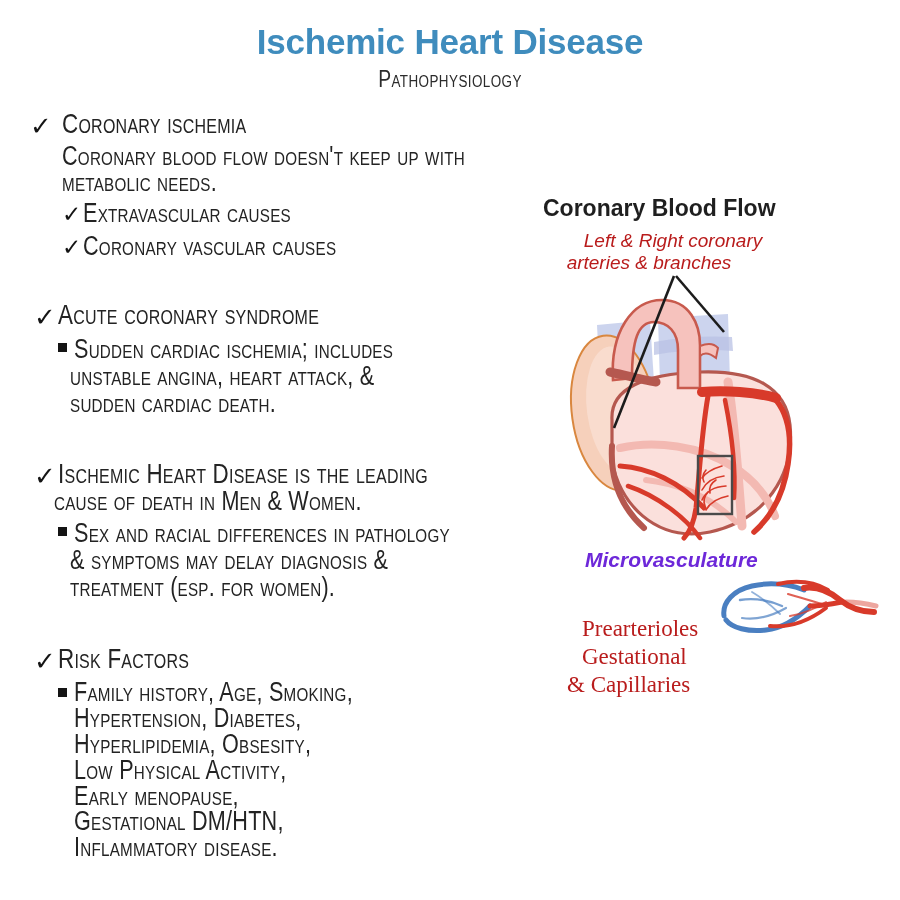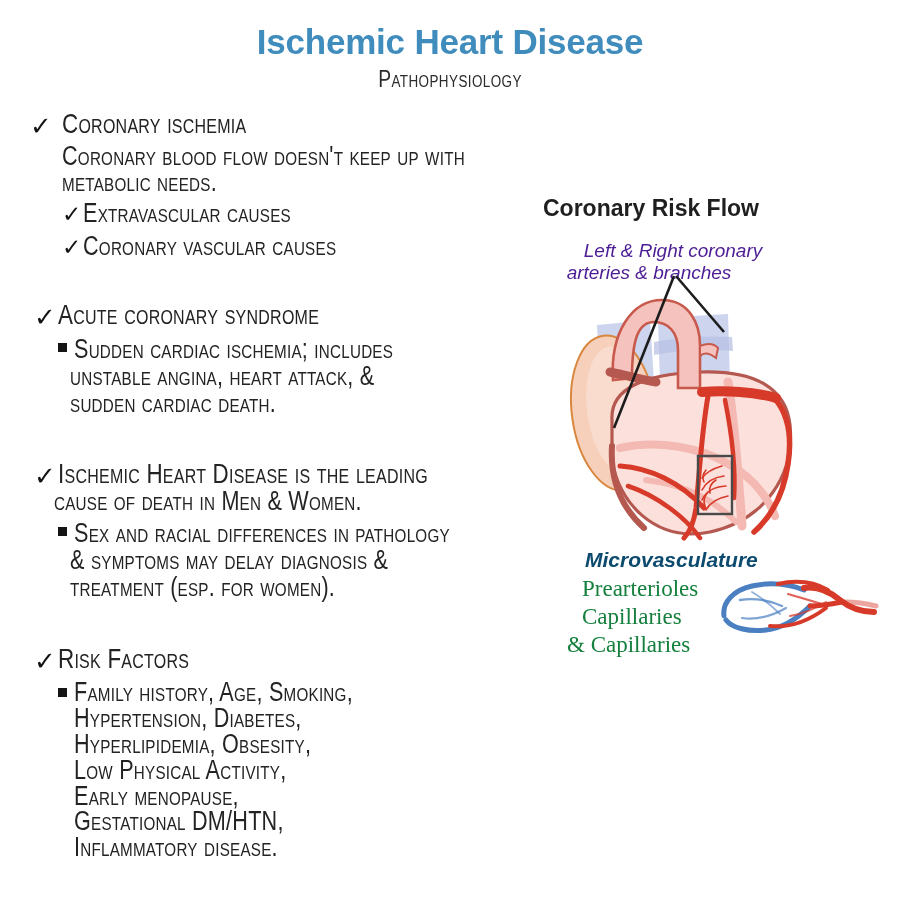--- a/index.html
+++ b/index.html
@@ -95,40 +95,40 @@
     font-weight: bold;
     font-size: 23px;
     color: #1f1f1f;
     white-space: nowrap;
   }
   .ill-sub {
     position: absolute;
     font-family: "Liberation Sans", sans-serif;
     font-style: italic;
     font-size: 19px;
-    color: #4c1d95;
+    color: #b91c1c;
     white-space: nowrap;
     text-align: center;
-    margin-top: 10px;
   }
   .micro-title {
     position: absolute;
     font-family: "Liberation Sans", sans-serif;
     font-style: italic;
     font-weight: bold;
     font-size: 21px;
-    color: #0c4a6e;
+    color: #6d28d9;
     white-space: nowrap;
   }
   .micro-line {
     position: absolute;
     font-family: "Liberation Serif", serif;
     font-size: 23px;
-    color: #15803d;
-    white-space: nowrap;
+    color: #b91c1c;
+    white-space: nowrap;
+    margin-top: 40px;
   }
   svg.art { position: absolute; overflow: visible; }
 </style>
 </head>
 <body>
 
 <div id="slide">
 
   <div class="title">Ischemic Heart Disease</div>
   <div class="subtitle">Pathophysiology</div>
@@ -171,21 +171,21 @@
     <div class="txt lvl2" style="left:74px; top:704px;">Hypertension, Diabetes,</div>
     <div class="txt lvl2" style="left:74px; top:730px;">Hyperlipidemia, Obsesity,</div>
     <div class="txt lvl2" style="left:74px; top:756px;">Low Physical Activity,</div>
     <div class="txt lvl2" style="left:74px; top:782px;">Early menopause,</div>
     <div class="txt lvl2" style="left:74px; top:807px;">Gestational DM/HTN,</div>
     <div class="txt lvl2" style="left:74px; top:833px;">Inflammatory disease.</div>
   </div>
 
   <div>
 
-    <div class="ill-title" style="left:543px; top:195px;">Coronary Risk Flow</div>
+    <div class="ill-title" style="left:543px; top:195px;">Coronary Blood Flow</div>
     <div class="ill-sub" style="left:538px; top:230px; width:270px;">Left  &amp; Right coronary</div>
     <div class="ill-sub" style="left:514px; top:252px; width:270px;">arteries &amp; branches</div>
 
     <svg class="art" width="330" height="280" style="left:550px; top:270px;" viewBox="0 0 330 280">
 
       <g>
         <path d="M47,55 L100,50 L104,112 L50,114 Z" fill="#ccd4ee"></path>
         <path d="M108,48 L178,44 L180,112 L110,114 Z" fill="#ccd4ee"></path>
         <path d="M104,72 q40,-7 78,-5 l1,14 q-40,-3 -79,4 Z" fill="#b9c2e4" opacity="0.75"></path>
       </g>
@@ -239,21 +239,21 @@
       <rect x="148" y="186" width="34" height="58" fill="none" stroke="#4a4a4a" stroke-width="2.4"></rect>
     </svg>
 
     <svg class="art" width="220" height="180" style="left:600px; top:270px;" viewBox="0 0 220 180">
       <path d="M74,6 L14,158" fill="none" stroke="#1c1c1c" stroke-width="2.6"></path>
       <path d="M76,6 L124,62" fill="none" stroke="#1c1c1c" stroke-width="2.6"></path>
     </svg>
 
     <div class="micro-title" style="left:585px; top:548px;">Microvasculature</div>
     <div class="micro-line" style="left:582px; top:576px;">Prearterioles</div>
-    <div class="micro-line" style="left:582px; top:604px;">Capillaries</div>
+    <div class="micro-line" style="left:582px; top:604px;">Gestational</div>
     <div class="micro-line" style="left:567px; top:632px;">&amp; Capillaries</div>
 
     <svg class="art" width="160" height="70" style="left:718px; top:572px;" viewBox="0 0 160 70">
 
       <g fill="none" stroke="#4a7fc1" stroke-linecap="round">
         <path d="M6,44 C4,30 16,18 34,14 C52,10 70,12 86,18" stroke-width="5"></path>
         <path d="M8,48 C14,56 30,60 48,58 C66,56 80,46 92,34" stroke-width="5"></path>
         <path d="M22,28 C34,26 50,28 64,34" stroke-width="2.4" opacity="0.75"></path>
         <path d="M24,46 C38,48 54,44 68,36" stroke-width="2.2" opacity="0.7"></path>
         <path d="M34,20 C44,26 54,34 62,42" stroke-width="1.8" opacity="0.6"></path>

